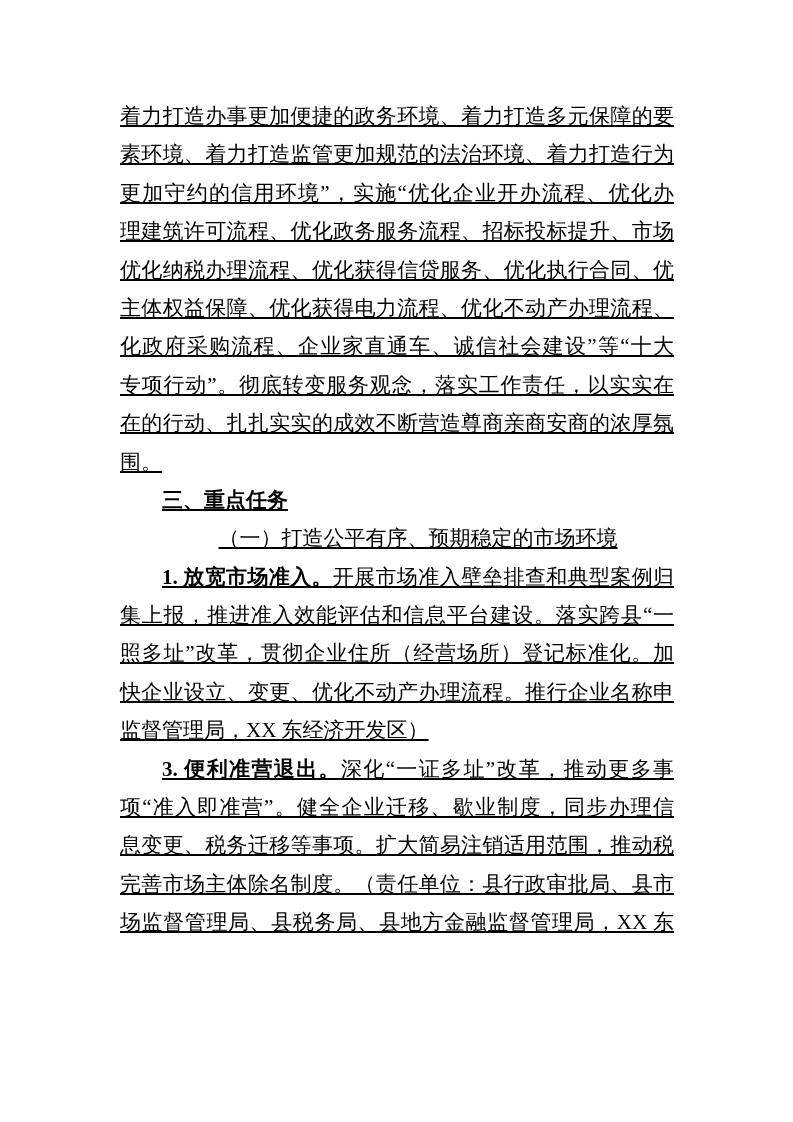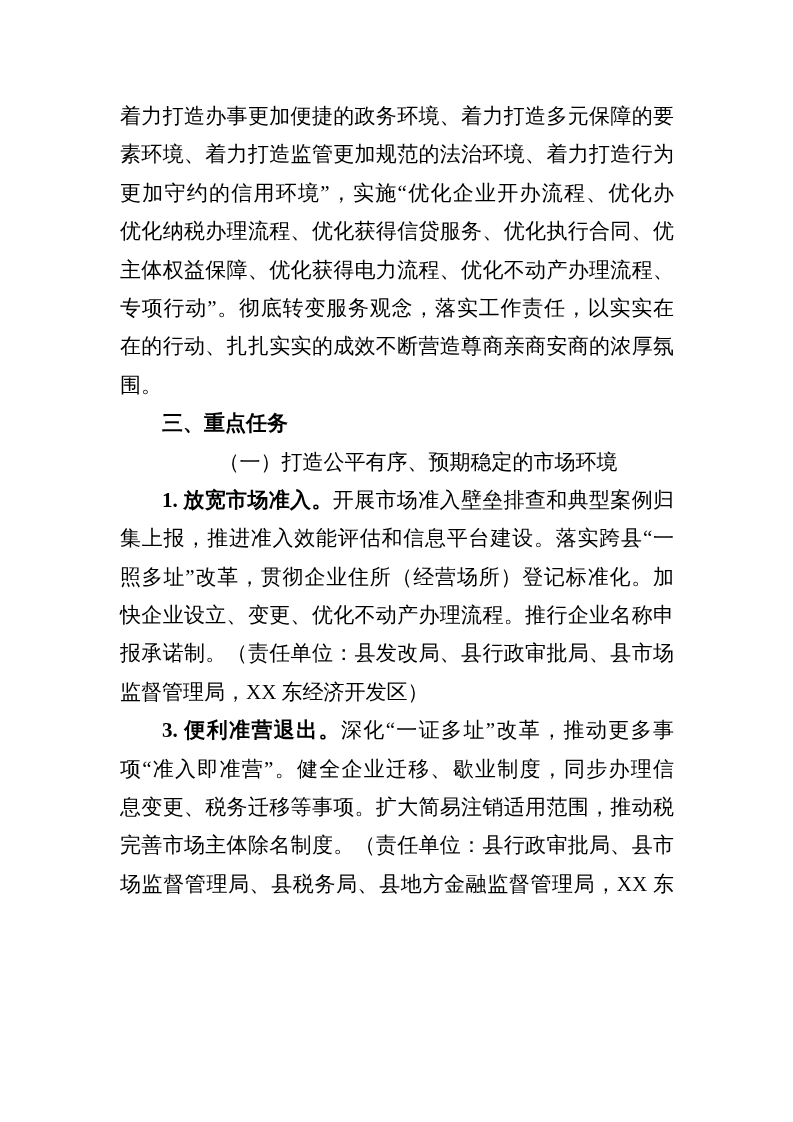--- a/index.html
+++ b/index.html
@@ -21,20 +21,21 @@
     top: 97px;
     width: 554px;
     font-family: "Liberation Serif", "DejaVu Serif", serif;
   }
   .line {
     font-size: 21px;
     line-height: 38.4px;
     height: 38.4px;
     text-align: left;
     color: #000000;
+    text-decoration: underline;
   }
   .line.justify {
     text-align: justify;
     text-align-last: justify;
   }
   .line.indent {
     text-indent: 2em;
   }
   .block.heading-hei .line {
     font-family: "Liberation Sans", "DejaVu Sans", sans-serif;
@@ -51,38 +52,39 @@
 </style>
 </head>
 <body>
 
 <div class="page">
   <div class="content">
       <div class="block body">
         <div class="line justify">着力打造办事更加便捷的政务环境、着力打造多元保障的要</div>
         <div class="line justify">素环境、着力打造监管更加规范的法治环境、着力打造行为</div>
         <div class="line justify">更加守约的信用环境”，实施“优化企业开办流程、优化办</div>
+        <div class="line justify">理建筑许可流程、优化政务服务流程、招标投标提升、市场</div>
         <div class="line justify">优化纳税办理流程、优化获得信贷服务、优化执行合同、优</div>
         <div class="line justify">主体权益保障、优化获得电力流程、优化不动产办理流程、</div>
+        <div class="line justify">化政府采购流程、企业家直通车、诚信社会建设”等“十大</div>
         <div class="line justify">专项行动”。彻底转变服务观念，落实工作责任，以实实在</div>
         <div class="line justify">在的行动、扎扎实实的成效不断营造尊商亲商安商的浓厚氛</div>
         <div class="line">围。</div>
       </div>
       <div class="block heading-hei">
         <div class="line indent">三、重点任务</div>
       </div>
       <div class="block heading-kai">
         <div class="line indent">（一）打造公平有序、预期稳定的市场环境</div>
       </div>
       <div class="block body">
         <div class="line justify indent"><span class="seg bold">1. 放宽市场准入。</span><span class="seg">开展市场准入壁垒排查和典型案例归</span></div>
         <div class="line justify">集上报，推进准入效能评估和信息平台建设。落实跨县“一</div>
         <div class="line justify">照多址”改革，贯彻企业住所（经营场所）登记标准化。加</div>
         <div class="line justify">快企业设立、变更、优化不动产办理流程。推行企业名称申</div>
-        <div class="line justify">报承诺制。（责任单位：县发改局、县行政审批局、县市场</div>
         <div class="line">监督管理局，XX 东经济开发区）</div>
       </div>
       <div class="block body">
         <div class="line justify indent"><span class="seg bold">3. 便利准营退出。</span><span class="seg">深化“一证多址”改革，推动更多事</span></div>
         <div class="line justify">项“准入即准营”。健全企业迁移、歇业制度，同步办理信</div>
         <div class="line justify">息变更、税务迁移等事项。扩大简易注销适用范围，推动税</div>
         <div class="line justify">完善市场主体除名制度。（责任单位：县行政审批局、县市</div>
         <div class="line justify">场监督管理局、县税务局、县地方金融监督管理局，XX 东</div>
       </div>
     </div>

